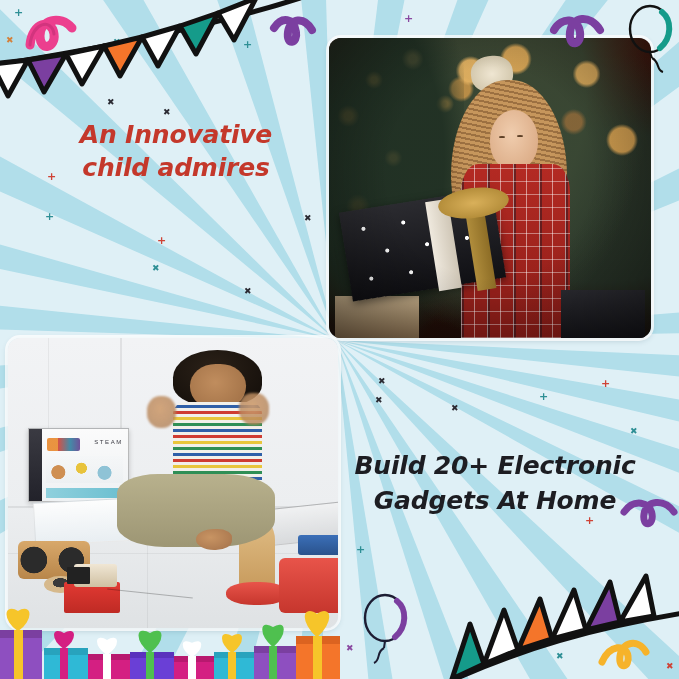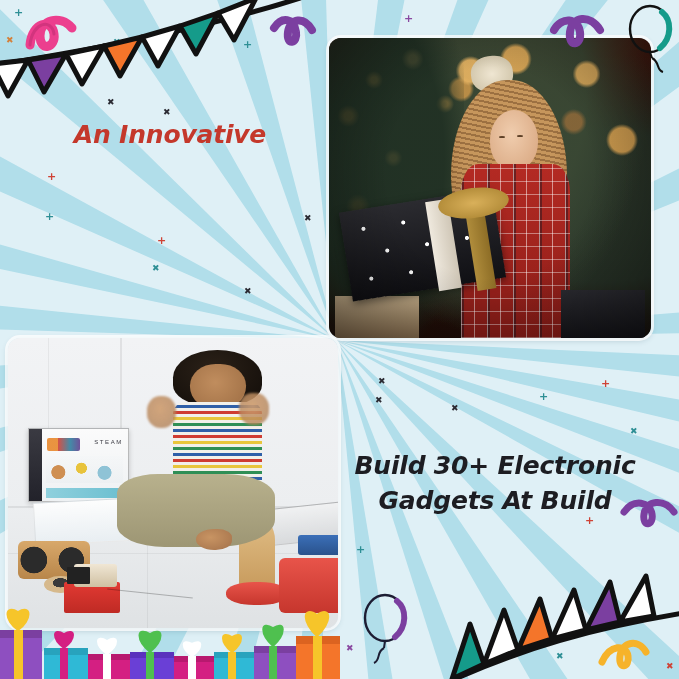--- a/index.html
+++ b/index.html
@@ -165,21 +165,21 @@
   .kitroom .g-blue{left:88%;top:68%;width:14%;height:7%;
      background:linear-gradient(180deg,#3b6fb8,#2a528c);border-radius:3px;}
   .kitroom .wire{position:absolute;background:rgba(0,0,0,.25);height:1px;}
 
   
   .headline{
     position:absolute;text-align:center;
     font-family:"DejaVu Sans", sans-serif;
     font-style:italic;font-weight:bold;
   }
-  #headline-top{left:14px;top:118px;width:312px;color:#c4382b;
+  #headline-top{left:20px;top:118px;width:312px;color:#c4382b;
      font-size:25px;line-height:33px;letter-spacing:-.2px;}
   #headline-bottom{left:345px;top:448px;width:300px;color:#1d1d22;
      font-size:25px;line-height:35px;letter-spacing:-.2px;}
 
   
   .deco{position:absolute;left:0;top:0;width:679px;height:679px;pointer-events:none;}
 </style>
 </head>
 <body>
 
@@ -306,25 +306,26 @@
       <div class="hand" style="left:42%;top:20%;"></div>
       <div class="hand" style="left:70%;top:19%;"></div>
       <div class="pants"></div>
       <div class="foot"></div>
       <div class="wire" style="left:30%;top:88%;width:26%;transform:rotate(6deg);"></div>
     </div>
   </div>
 
   <div class="headline" id="headline-top">
     <div>An Innovative</div>
+    <div>child admires</div>
   </div>
 
   <div class="headline" id="headline-bottom">
-    <div>Build 30+ Electronic</div>
-    <div>Gadgets At Build</div>
+    <div>Build 20+ Electronic</div>
+    <div>Gadgets At Home</div>
   </div>
 
   <svg class="deco" viewBox="0 0 679 679" xmlns="http://www.w3.org/2000/svg">
 
     <g>
       <path d="M-10,66 C 90,50 200,30 300,-2" fill="none" stroke="#111" stroke-width="5" stroke-linecap="round"></path>
       <g stroke="#111" stroke-width="5" stroke-linejoin="round">
         <polygon points="-8,64 28,60 8,96" fill="#ffffff"></polygon>
         <polygon points="28,60 66,54 44,92" fill="#7b3fa0"></polygon>
         <polygon points="66,54 104,46 82,84" fill="#ffffff"></polygon>

